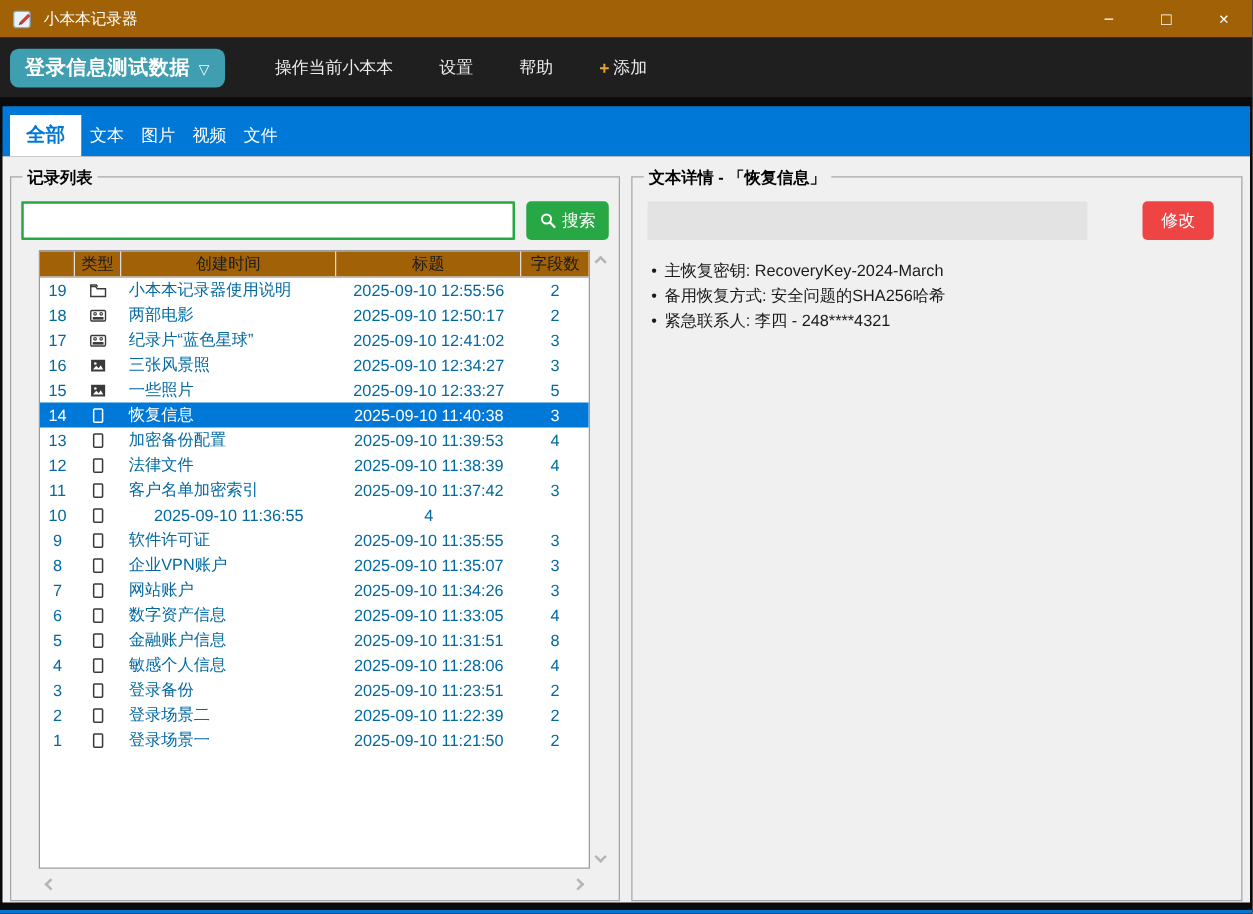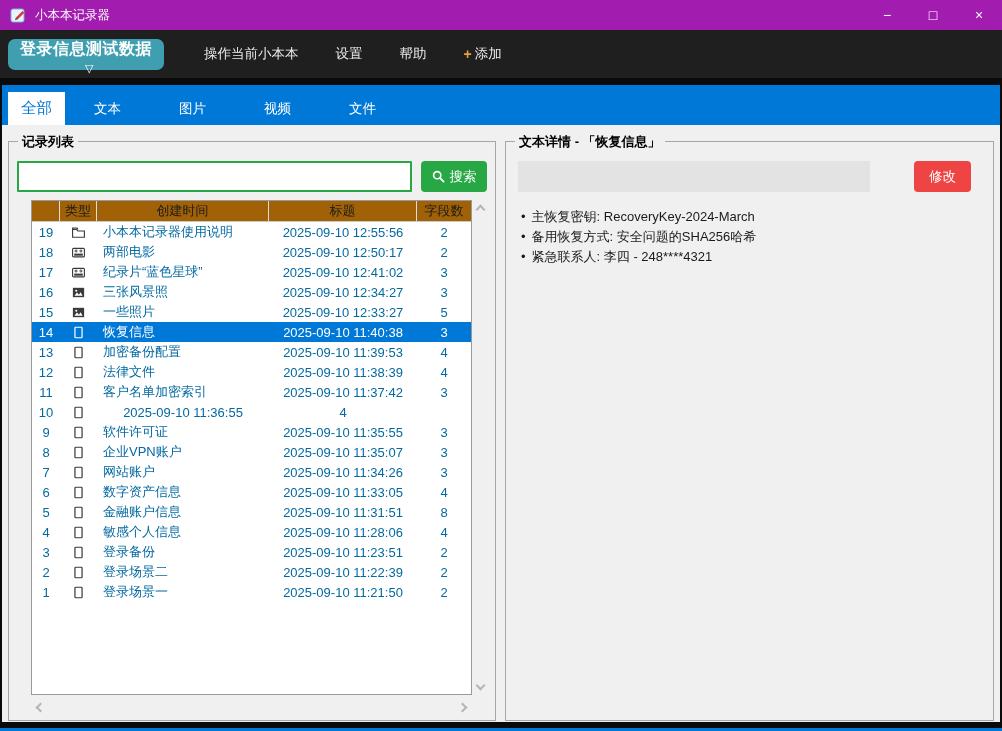--- a/index.html
+++ b/index.html
@@ -1,40 +1,40 @@
 <!DOCTYPE html>
 <html><head>
 <meta charset="utf-8">
 <style>
   * { margin:0; padding:0; box-sizing:border-box; }
   html,body { background:#333; }
   body { font-family:"Liberation Sans","DejaVu Sans",sans-serif; }
   .window { position:relative; width:1002px; height:731px; background:#0a0a0a; overflow:hidden; }
 
   
-  .titlebar { position:absolute; top:0; left:0; width:1002px; height:30px; background:#a21caf; display:flex; align-items:center; }
+  .titlebar { position:absolute; top:0; left:0; width:1002px; height:30px; background:#a16207; display:flex; align-items:center; }
   .app-icon { width:17px; height:17px; margin-left:10px; }
   .title-text { color:#ffffff; font-size:12.5px; margin-left:8px; }
   .win-controls { position:absolute; right:0; top:0; height:30px; display:flex; }
   .win-btn { width:46px; height:30px; color:#ffffff; font-size:14px; display:flex; align-items:center; justify-content:center; }
 
   
   .menubar { position:absolute; top:30px; left:0; width:1002px; height:48px; background:#1f1f1f; display:flex; align-items:center; }
-  .notebook-btn { margin-left:8px; height:31px; background:#3f9fb0; border-radius:7px; color:#fff; font-weight:bold; font-size:16px; display:flex; align-items:center; padding:0 12px; letter-spacing:0.5px;flex-direction:column; }
+  .notebook-btn { margin-left:8px; height:31px; background:#3f9fb0; border-radius:7px; color:#fff; font-weight:bold; font-size:16px; display:flex; align-items:center; padding:0 12px; letter-spacing:0.5px; }
   .notebook-btn .dd { font-size:11px; font-weight:normal; margin-left:7px; margin-top:2px; }
   .menu-items { display:flex; align-items:center; margin-left:40px; }
   .menu-item { color:#ececec; font-size:13.5px; margin-right:37px; }
   .menu-item-add { color:#ececec; font-size:13.5px; display:flex; align-items:center; }
   .menu-item-add .plus { color:#e8a33d; font-weight:bold; margin-right:3px; font-size:14px; }
   .menustrip { position:absolute; top:78px; left:0; width:1002px; height:7px; background:#0a0a0a; }
 
   
   .tabbar { position:absolute; top:85px; left:2px; width:998px; height:40px; background:#0078d7; display:flex; align-items:flex-end; padding-left:6px; }
-  .tab { height:33px; display:flex; align-items:center; padding:0 29px; color:#ffffff; font-size:13.5px; }
-  .tab.active { background:#ffffff; color:#0078d7; font-weight:normal; font-size:15.5px; padding:0 13px; }
+  .tab { height:33px; display:flex; align-items:center; padding:0 7px; color:#ffffff; font-size:13.5px; }
+  .tab.active { background:#ffffff; color:#0078d7; font-weight:bold; font-size:15.5px; padding:0 13px; }
 
   
   .content { position:absolute; top:125px; left:2px; width:998px; height:597px; background:#f0f0f0; display:flex; gap:9px; padding:16px 6px 0; }
   .bottom-accent { position:absolute; bottom:0; left:0; width:1002px; height:3px; background:#0078d7; }
 
   .panel { position:relative; border:1px solid #a6a6a6; background:#f0f0f0; height:580px; }
   .panel-left { width:489px;padding-left:33px; }
   .panel-right { width:490px; }
   .legend { position:absolute; top:-9px; left:9px; background:#f0f0f0; padding:0 4px; font-weight:bold; font-size:13px; color:#000; }
 

